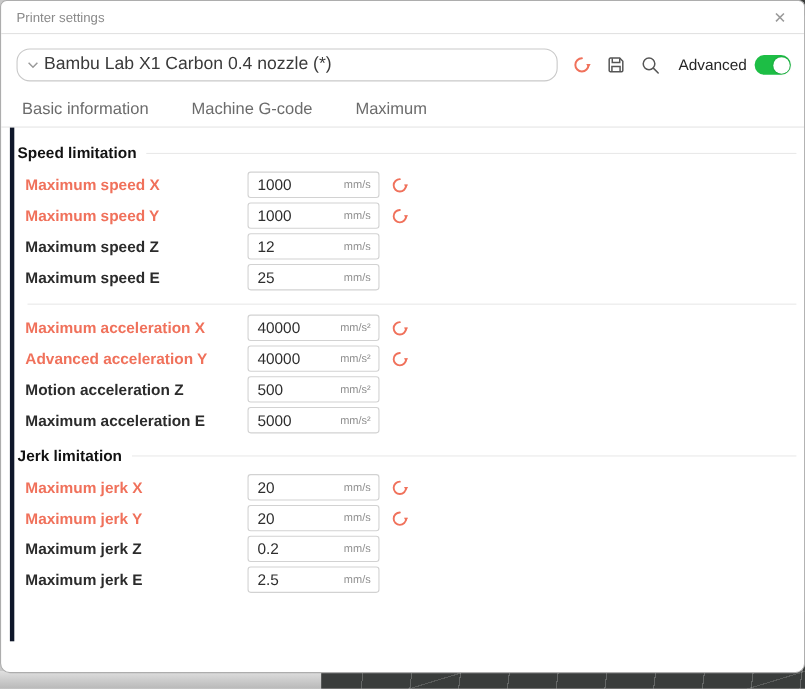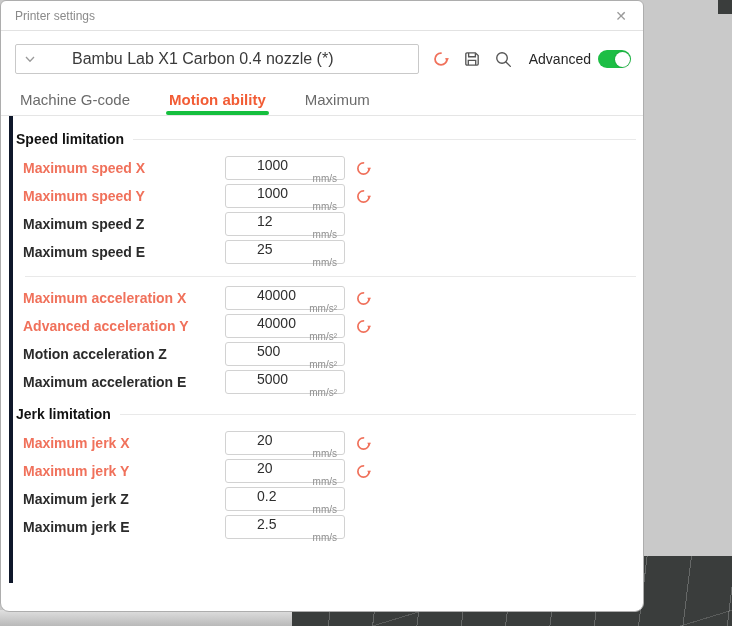--- a/index.html
+++ b/index.html
@@ -12,34 +12,34 @@
   .bg-plate { position:absolute; right:0; bottom:0; width:440px; height:70px;
     background-color:#3a3d3c;
     background-image:
       repeating-linear-gradient(97deg, rgba(255,255,255,.22) 0 1px, transparent 1px 44px),
       repeating-linear-gradient(163deg, rgba(255,255,255,.16) 0 1px, transparent 1px 90px);
   }
   .bg-plate-corner { position:absolute; right:0; top:0; width:14px; height:14px;
     background:#3a3d3c; }
 
   
-  .dialog { position:absolute; left:0; top:0; width:644px; height:612px;
+  .dialog { position:absolute; left:0; top:0; width:732px; height:612px;
     background:#fff; border:1px solid #adadad; border-radius:6px 6px 9px 9px;
     overflow:hidden; z-index:2; }
 
   .titlebar { height:30px; display:flex; align-items:center;
     justify-content:space-between; padding:0 13px 0 14px;
     border-bottom:1px solid #e2e2e2; }
   .titlebar .title { font-size:12px; color:#8a8a8a; }
   .close-btn { font-size:14px; color:#9a9a9a; cursor:pointer; line-height:1;
     padding:2px 3px; }
 
   .toolbar { display:flex; align-items:center; padding:13px 12px 11px 14px; }
-  .combo { width:541px; height:30px; border:1px solid #c9c9c9; border-radius:2px;
-    display:flex; align-items:center; padding:0 8px; background:#fff; cursor:pointer;gap:32px; }
+  .combo { width:541px; height:30px; border:1px solid #c9c9c9; border-radius:12px;
+    display:flex; align-items:center; padding:0 8px; background:#fff; cursor:pointer; }
   .combo .chev { display:flex; margin-right:4px; }
   .combo .combo-text { font-size:16px; color:#3a3a3a; white-space:nowrap;
     overflow:hidden; }
   .tool-icon { margin-left:13px; display:flex; align-items:center; cursor:pointer; }
   .advanced-label { margin-left:16px; font-size:14px; color:#262626; }
   .toggle { margin-left:7px; width:33px; height:18px; border-radius:9px;
     background:#1dbe45; position:relative; cursor:pointer; flex:none; }
   .toggle .knob { position:absolute; top:1.5px; right:1.5px; width:15px; height:15px;
     border-radius:50%; background:#fff; box-shadow:0 0 2px rgba(0,0,0,.25); }
 
@@ -58,21 +58,21 @@
   .section-heading { display:flex; align-items:center; margin:10px 0 7px;
     padding-left:3px; }
   .section-title { font-size:14px; font-weight:bold; color:#121212;
     white-space:nowrap; }
   .section-line { flex:1; height:1px; background:#e9e9e9; margin:0 7px 0 9px; }
   .setting-row { display:flex; align-items:center; height:28px; }
   .setting-label { width:202px; margin-left:10px; font-size:14px; color:#2b2b2b;
     white-space:nowrap;font-weight:bold; }
   .setting-row.modified .setting-label { color:#f0715b; }
   .input-wrap { width:120px; height:24px; border:1px solid #d2d2d2; border-radius:3px;
-    display:flex; align-items:center; background:#fff;flex-direction:column; }
+    display:flex; align-items:center; background:#fff; }
   .input-wrap input { border:none; outline:none; width:72px; padding-left:8px;
     font-size:14px; color:#2e2e2e; font-family:"Liberation Sans", sans-serif;
     background:transparent; }
   .unit { margin-left:auto; padding-right:7px; font-size:10px; color:#8f8f8f;
     white-space:nowrap; }
   .reset-btn { margin-left:10px; display:flex; cursor:pointer; visibility:hidden;
     background:none; border:none; padding:0; }
   .setting-row.modified .reset-btn { visibility:visible; }
   svg { display:block; }
 </style>
@@ -118,22 +118,22 @@
         <line x1="11.3" y1="11.3" x2="15.5" y2="15.5" stroke="#555" stroke-width="1.3" stroke-linecap="round"></line>
       </svg>
     </span>
     <span class="advanced-label">Advanced</span>
     <span class="toggle">
       <span class="knob"></span>
     </span>
   </div>
 
   <div class="tabs">
+    <div class="tab">Basic information</div>
     <div class="tab">Machine G-code</div>
-    <div class="tab active"><span>Motion ability</span><span class="tab-underline"></span></div>
     <div class="tab">Maximum</div>
   </div>
   <div class="tabs-divider"></div>
 
   <div class="content" id="content">
   <div class="section">
     <div class="section-heading">
       <span class="section-title">Speed limitation</span>
       <span class="section-line"></span>
     </div>

